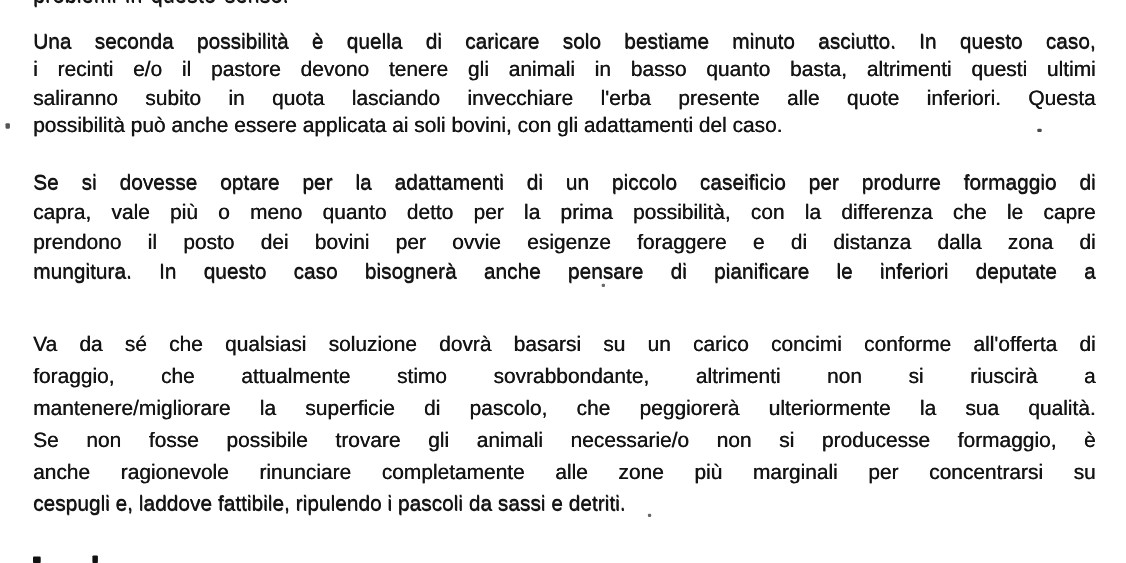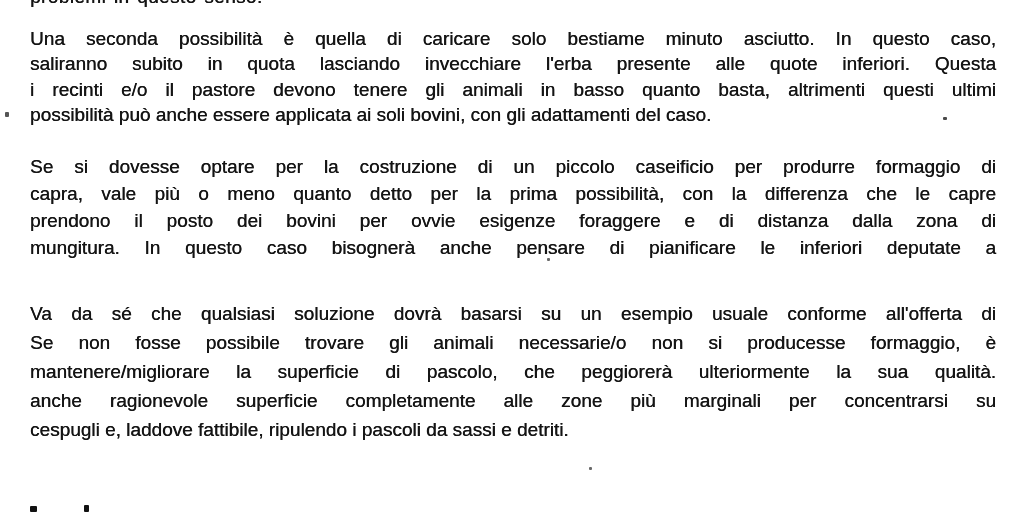--- a/index.html
+++ b/index.html
@@ -76,37 +76,38 @@
 <body>
 
 <div class="page">
 
   <div class="cut-top">
     <span>problemi in questo senso.</span>
   </div>
 
   <div class="para p1">
     <div class="line">Una seconda possibilità è quella di caricare solo bestiame minuto asciutto. In questo caso,</div>
+    <div class="line">i recinti e/o il pastore devono tenere gli animali in basso quanto basta, altrimenti questi ultimi</div>
     <div class="line">saliranno subito in quota lasciando invecchiare l'erba presente alle quote inferiori. Questa</div>
-    <div class="line">i recinti e/o il pastore devono tenere gli animali in basso quanto basta, altrimenti questi ultimi</div>
     <div class="line last">possibilità può anche essere applicata ai soli bovini, con gli adattamenti del caso.</div>
   </div>
 
   <div class="para p2">
-    <div class="line">Se si dovesse optare per la costruzione di un piccolo caseificio per produrre formaggio di</div>
+    <div class="line">Se si dovesse optare per la adattamenti di un piccolo caseificio per produrre formaggio di</div>
     <div class="line">capra, vale più o meno quanto detto per la prima possibilità, con la differenza che le capre</div>
     <div class="line">prendono il posto dei bovini per ovvie esigenze foraggere e di distanza dalla zona di</div>
     <div class="line">mungitura. In questo caso bisognerà anche pensare di pianificare le inferiori deputate a</div>
   </div>
 
   <div class="para p3">
-    <div class="line">Va da sé che qualsiasi soluzione dovrà basarsi su un esempio usuale conforme all'offerta di</div>
+    <div class="line">Va da sé che qualsiasi soluzione dovrà basarsi su un carico concimi conforme all'offerta di</div>
+    <div class="line">foraggio, che attualmente stimo sovrabbondante, altrimenti non si riuscirà a</div>
+    <div class="line">mantenere/migliorare la superficie di pascolo, che peggiorerà ulteriormente la sua qualità.</div>
     <div class="line">Se non fosse possibile trovare gli animali necessarie/o non si producesse formaggio, è</div>
-    <div class="line">mantenere/migliorare la superficie di pascolo, che peggiorerà ulteriormente la sua qualità.</div>
-    <div class="line">anche ragionevole superficie completamente alle zone più marginali per concentrarsi su</div>
+    <div class="line">anche ragionevole rinunciare completamente alle zone più marginali per concentrarsi su</div>
     <div class="line last">cespugli e, laddove fattibile, ripulendo i pascoli da sassi e detriti.</div>
   </div>
 
   <div class="speck sp1"></div>
   <div class="speck sp2"></div>
   <div class="speck sp3"></div>
   <div class="speck sp4"></div>
 
   <div class="frag fragA"></div>
   <div class="frag fragB"></div>

